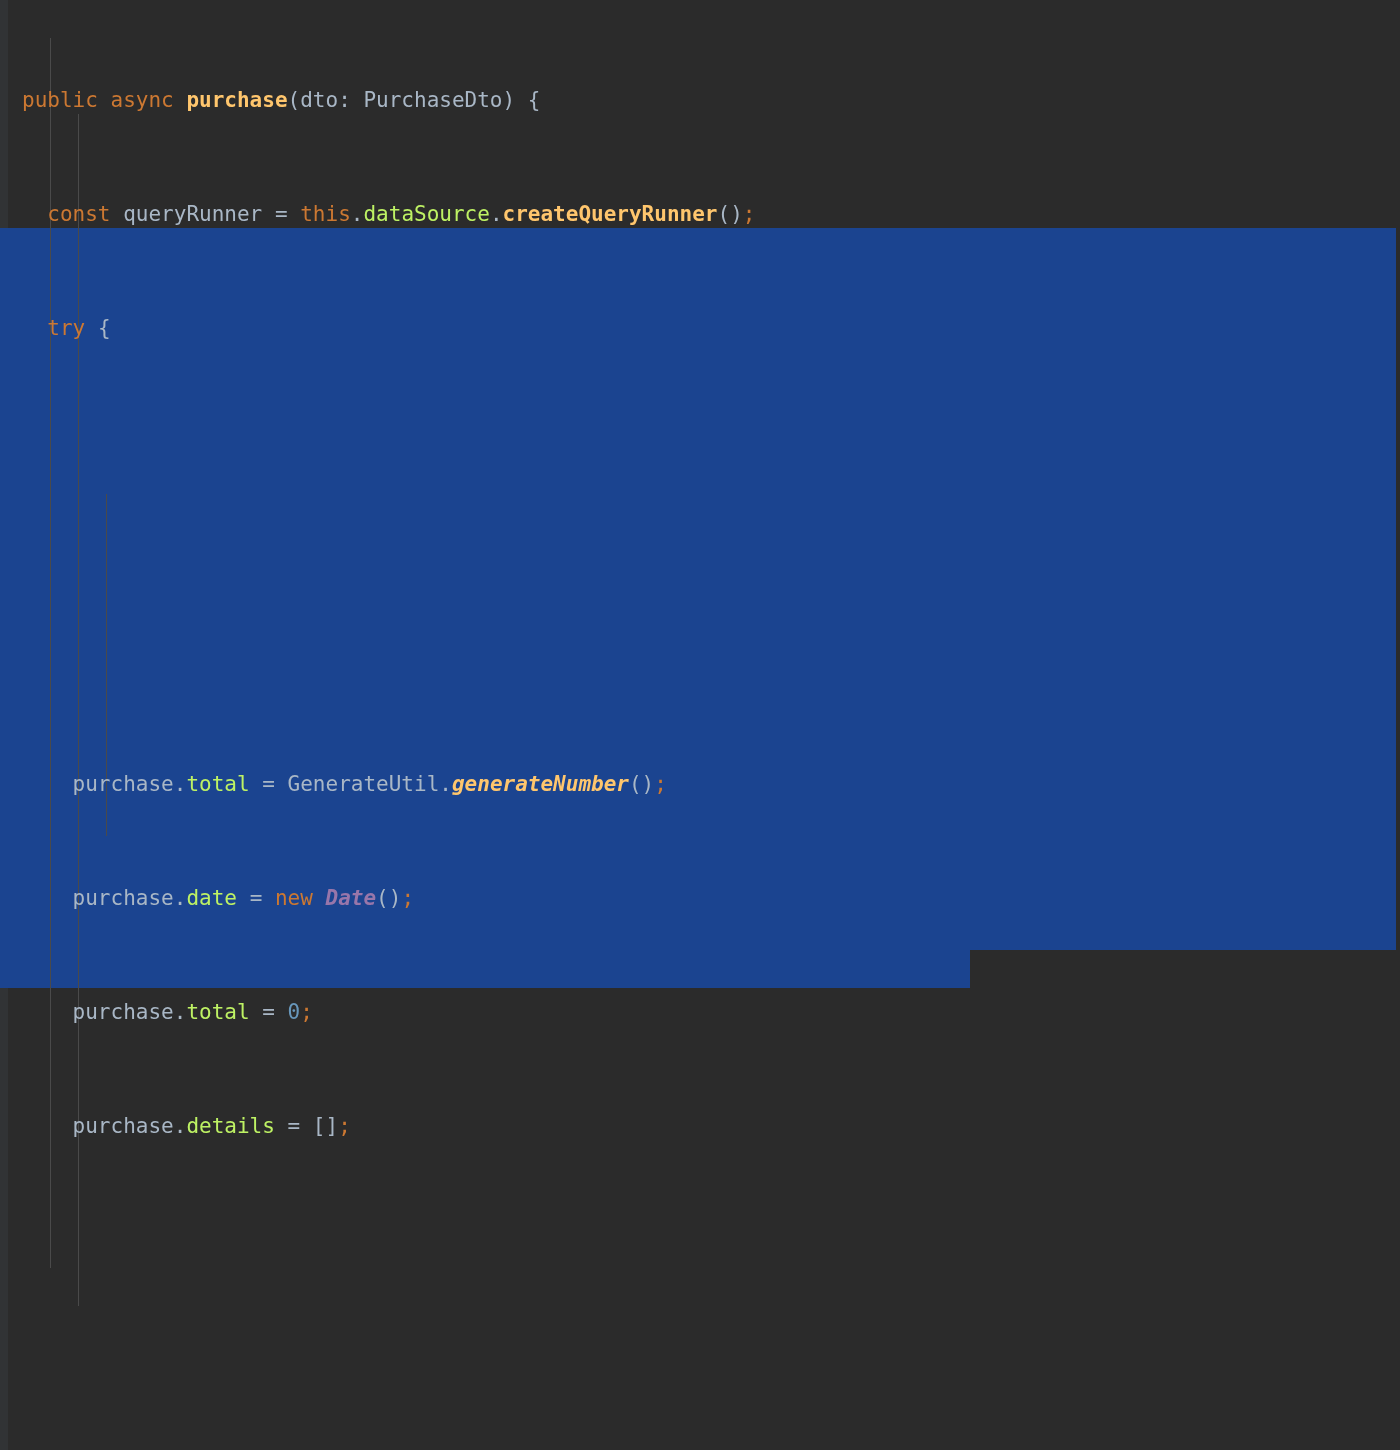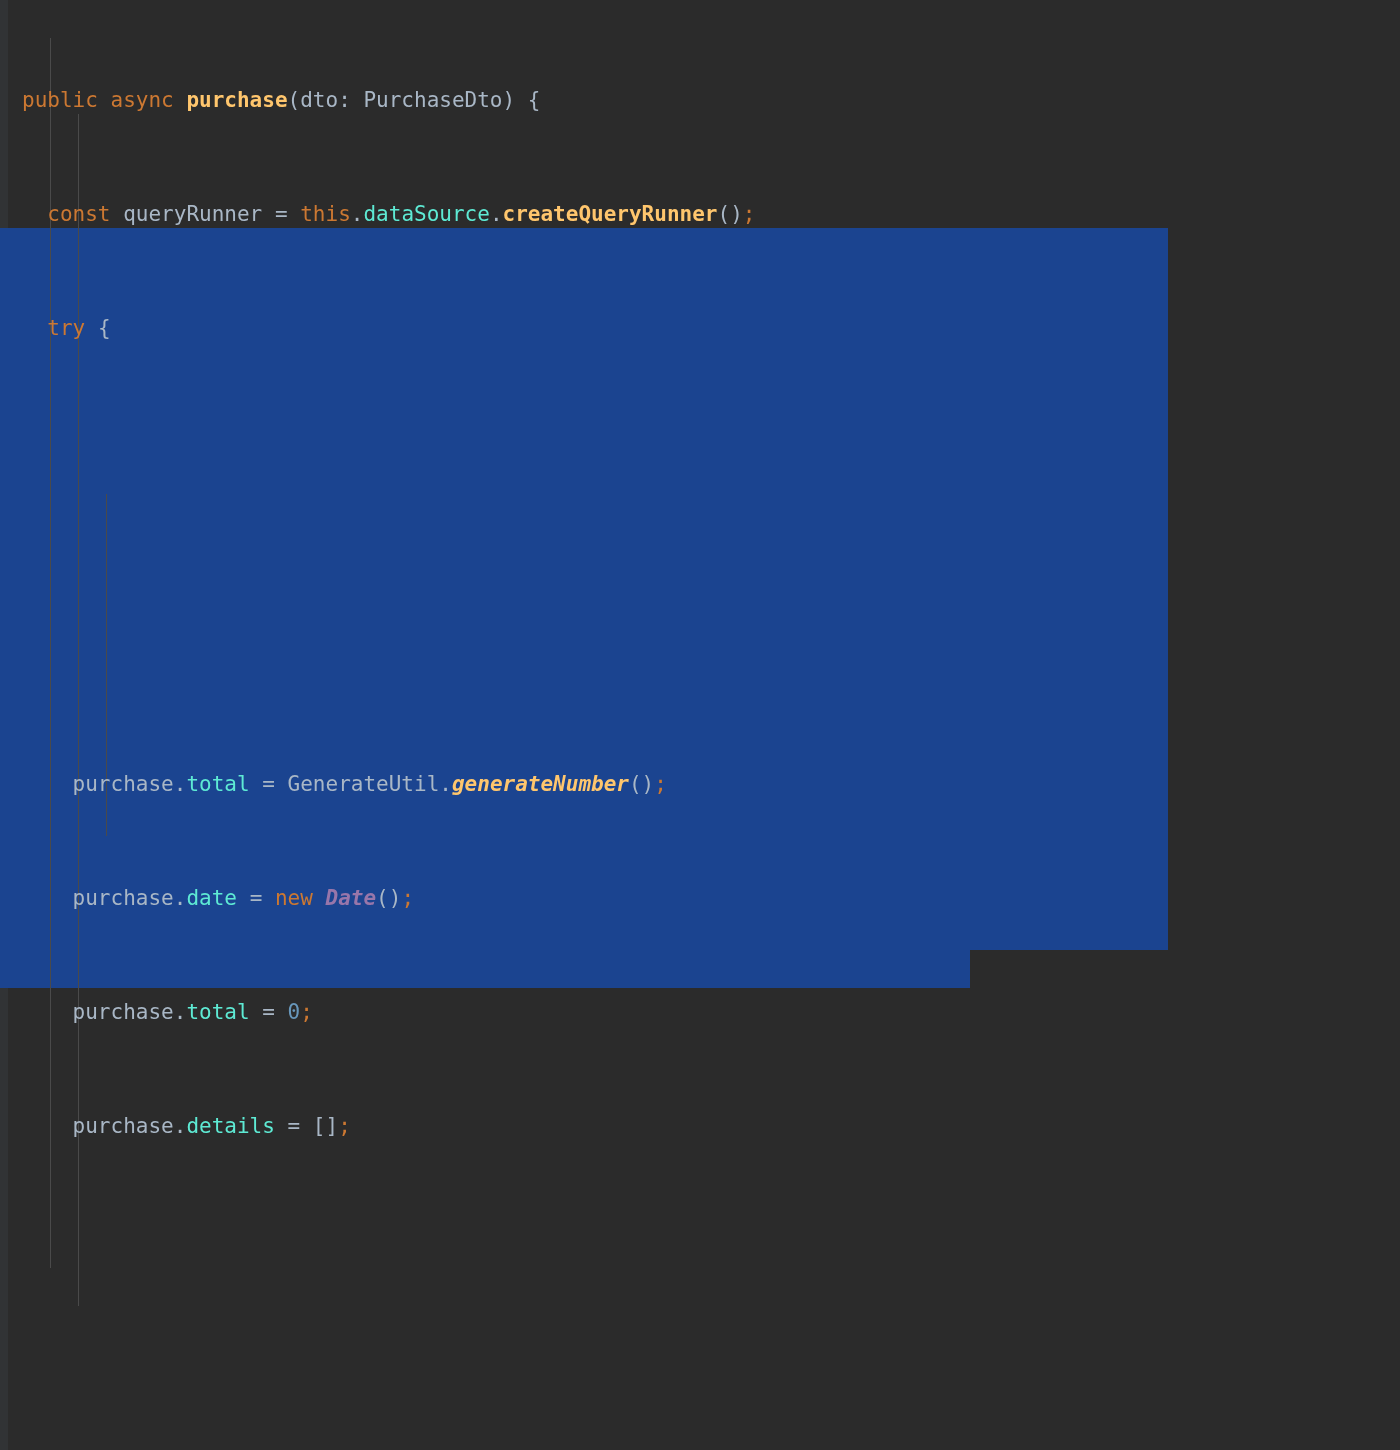--- a/index.html
+++ b/index.html
@@ -10,21 +10,21 @@
   body {
     width: 1400px;
     height: 1450px;
     overflow: hidden;
     font-family: "DejaVu Sans Mono", monospace;
   }
 
   
   #editor {
     position: relative;
-    width: 1168px;
+    width: 1396px;
     height: 1450px;
     background: #2b2b2b;
     overflow: hidden;
   }
 
   
   #gutter-strip {
     position: absolute;
     left: 0; top: 0;
     width: 8px;
@@ -90,21 +90,21 @@
   .line {
     height: 38px;
     padding-left: 22px;
   }
 
   
   .kw   { color: #cc7832; }              
   .fn   { color: #ffc66d; font-weight: bold; }  
   .fnst { color: #ffc66d; font-weight: bold; font-style: italic; }              
   .typi { color: #9876aa; font-weight: bold; font-style: italic; } 
-  .prop { color: #5eead4; }              
+  .prop { color: #bef264; }              
   .num  { color: #6897bb; }              
   .pnc  { color: #a9b7c6; }              
   .semi { color: #cc7832; }              
   .id   { color: #a9b7c6; }
   .this { color: #cc7832; }
 </style>
 </head>
 <body>
 
 <div id="editor">

